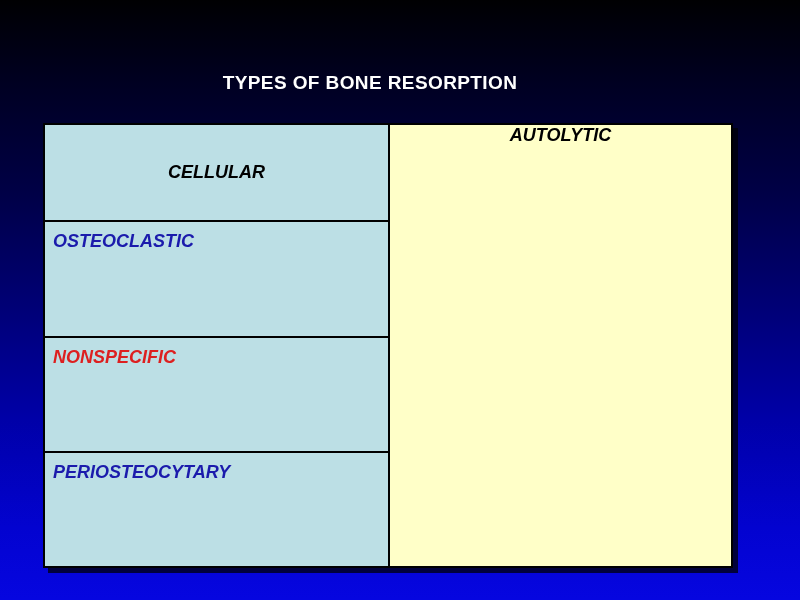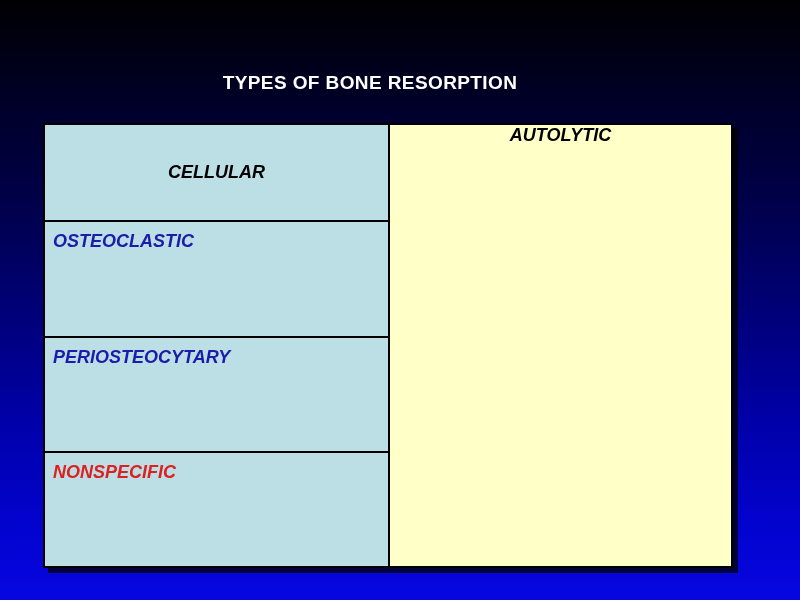--- a/index.html
+++ b/index.html
@@ -98,26 +98,26 @@
     <div class="col-left">
 
       <div class="row row-header">
         <span>CELLULAR</span>
       </div>
 
       <div class="row row-item text-blue">
         <span>OSTEOCLASTIC</span>
       </div>
 
+      <div class="row row-item text-red">
+        <span>NONSPECIFIC</span>
+      </div>
+
       <div class="row row-item text-blue">
         <span>PERIOSTEOCYTARY</span>
-      </div>
-
-      <div class="row row-item text-red">
-        <span>NONSPECIFIC</span>
       </div>
 
     </div>
 
     <div class="col-right">
       <span class="autolytic-label">AUTOLYTIC</span>
     </div>
 
   </div>
 

